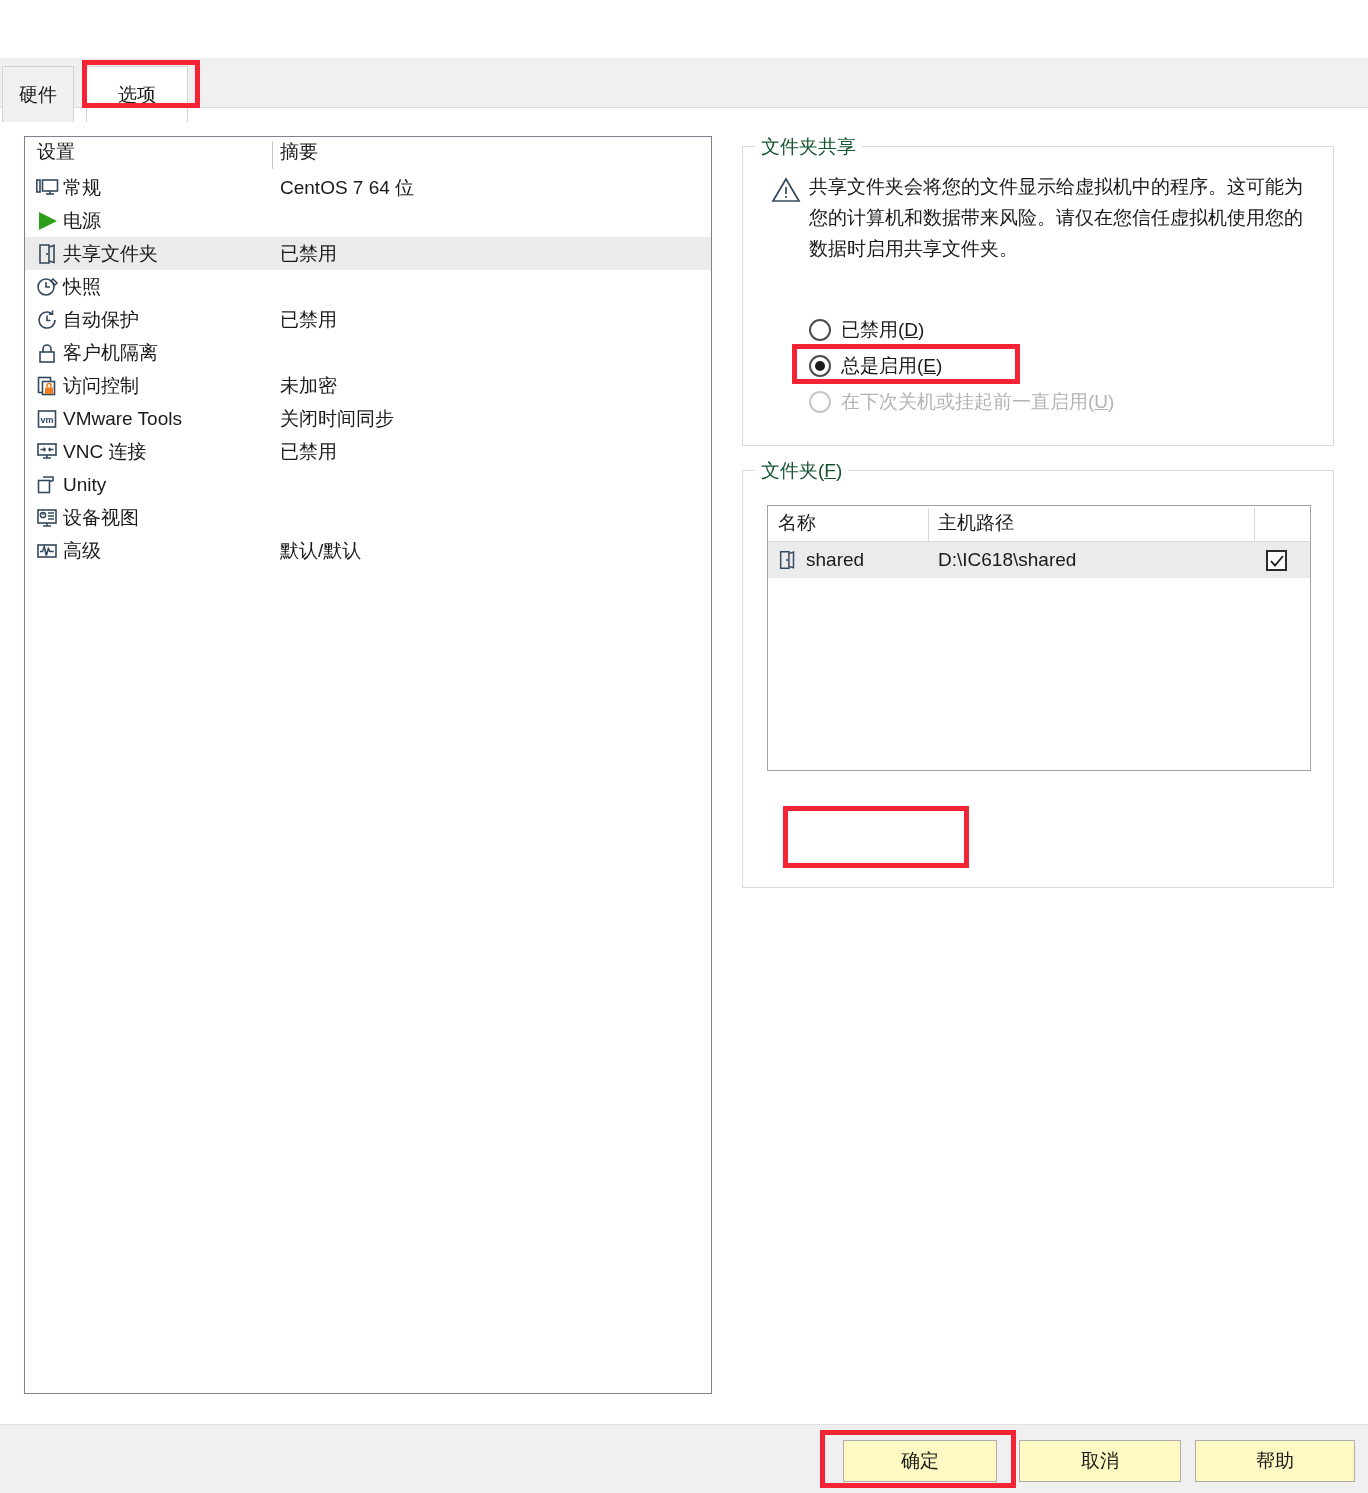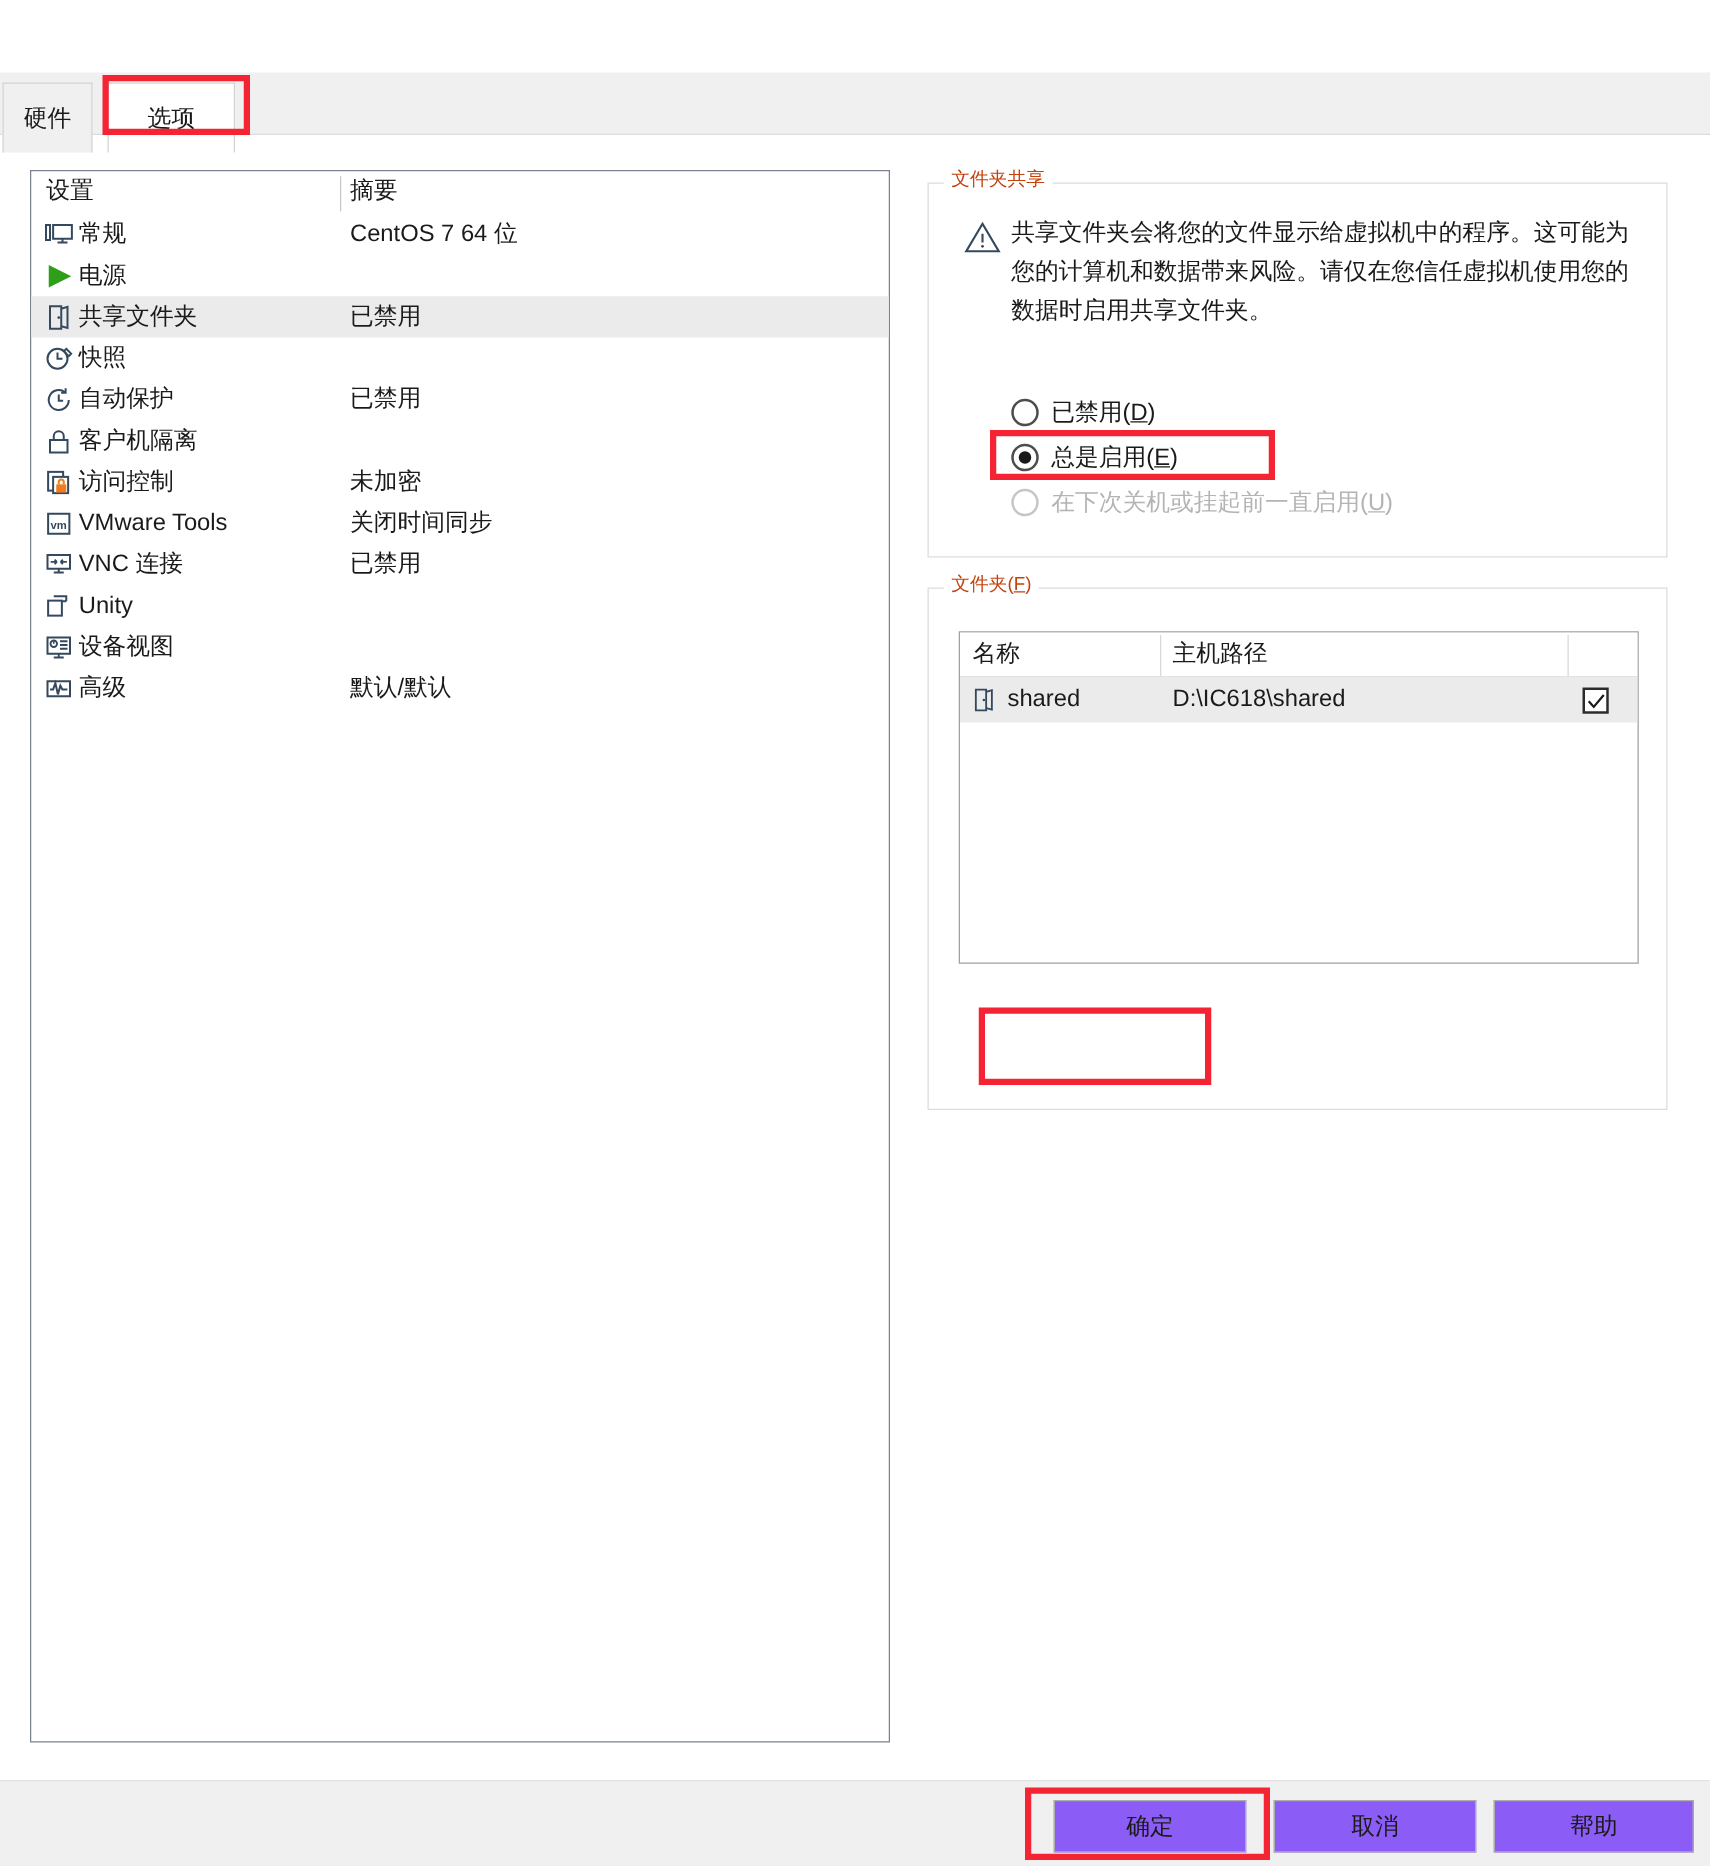--- a/index.html
+++ b/index.html
@@ -125,21 +125,21 @@
   
   .groupbox {
     position: absolute;
     border: 1px solid #dcdcdc;
     background: #ffffff;
   }
   .gb-title {
     position: absolute; top: -13px; left: 12px;
     background: #ffffff;
     padding: 0 6px;
-    font-size: 15px; color: #c2410c;
+    font-size: 19px; color: #14532d;
     white-space: nowrap;
   }
   #gb-sharing  { left: 742px; top: 146px; width: 592px; height: 300px; }
   #gb-folders  { left: 742px; top: 470px; width: 592px; height: 418px; }
 
   .warn-icon {
     position: absolute; left: 28px; top: 28px;
     width: 30px; height: 30px;
   }
   .warn-text {
@@ -232,21 +232,21 @@
     position: absolute; left: 498px; top: 8px;
     width: 21px; height: 21px;
     border: 2px solid #2b2b2b;
     background: #ffffff;
   }
   .fl-row .f-check svg { display: block; margin: 1px 0 0 1px; }
 
   
   .btn {
     position: absolute;
-    background: #8b5cf6;
+    background: #fef9c3;
     border: 1px solid #adadad;
     font-size: 19px; color: #1a1a1a;
     display: flex; align-items: center; justify-content: center;
     cursor: pointer;
     white-space: nowrap;
   }
 
   
   .footer {
     position: absolute; left: 0; top: 1424px;

